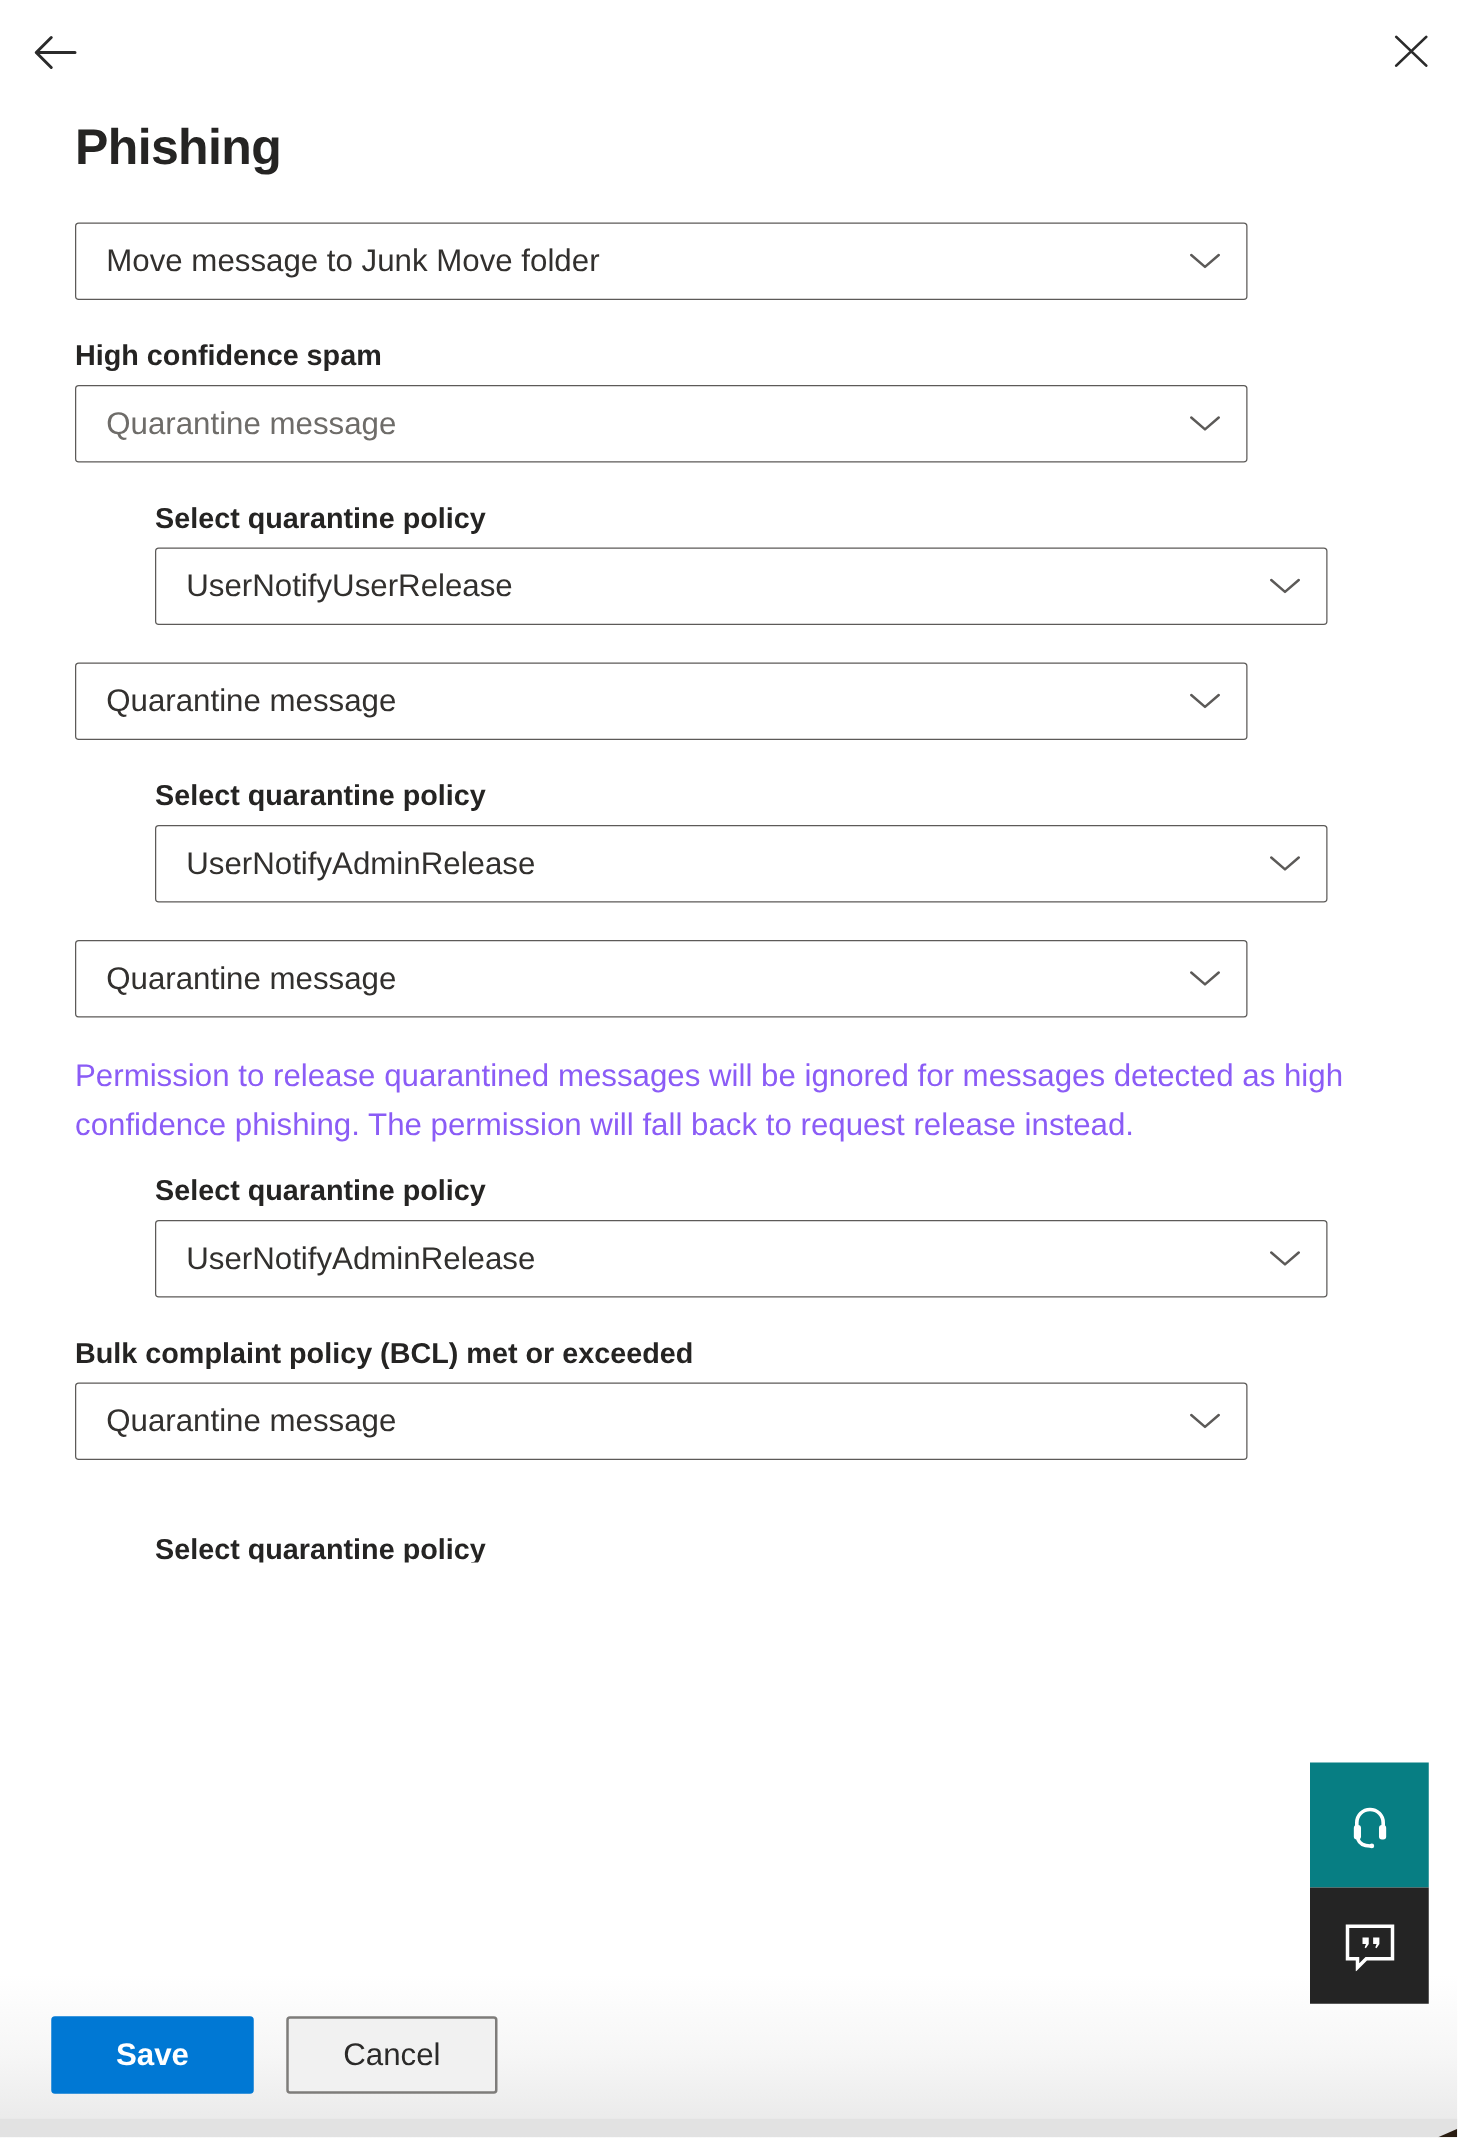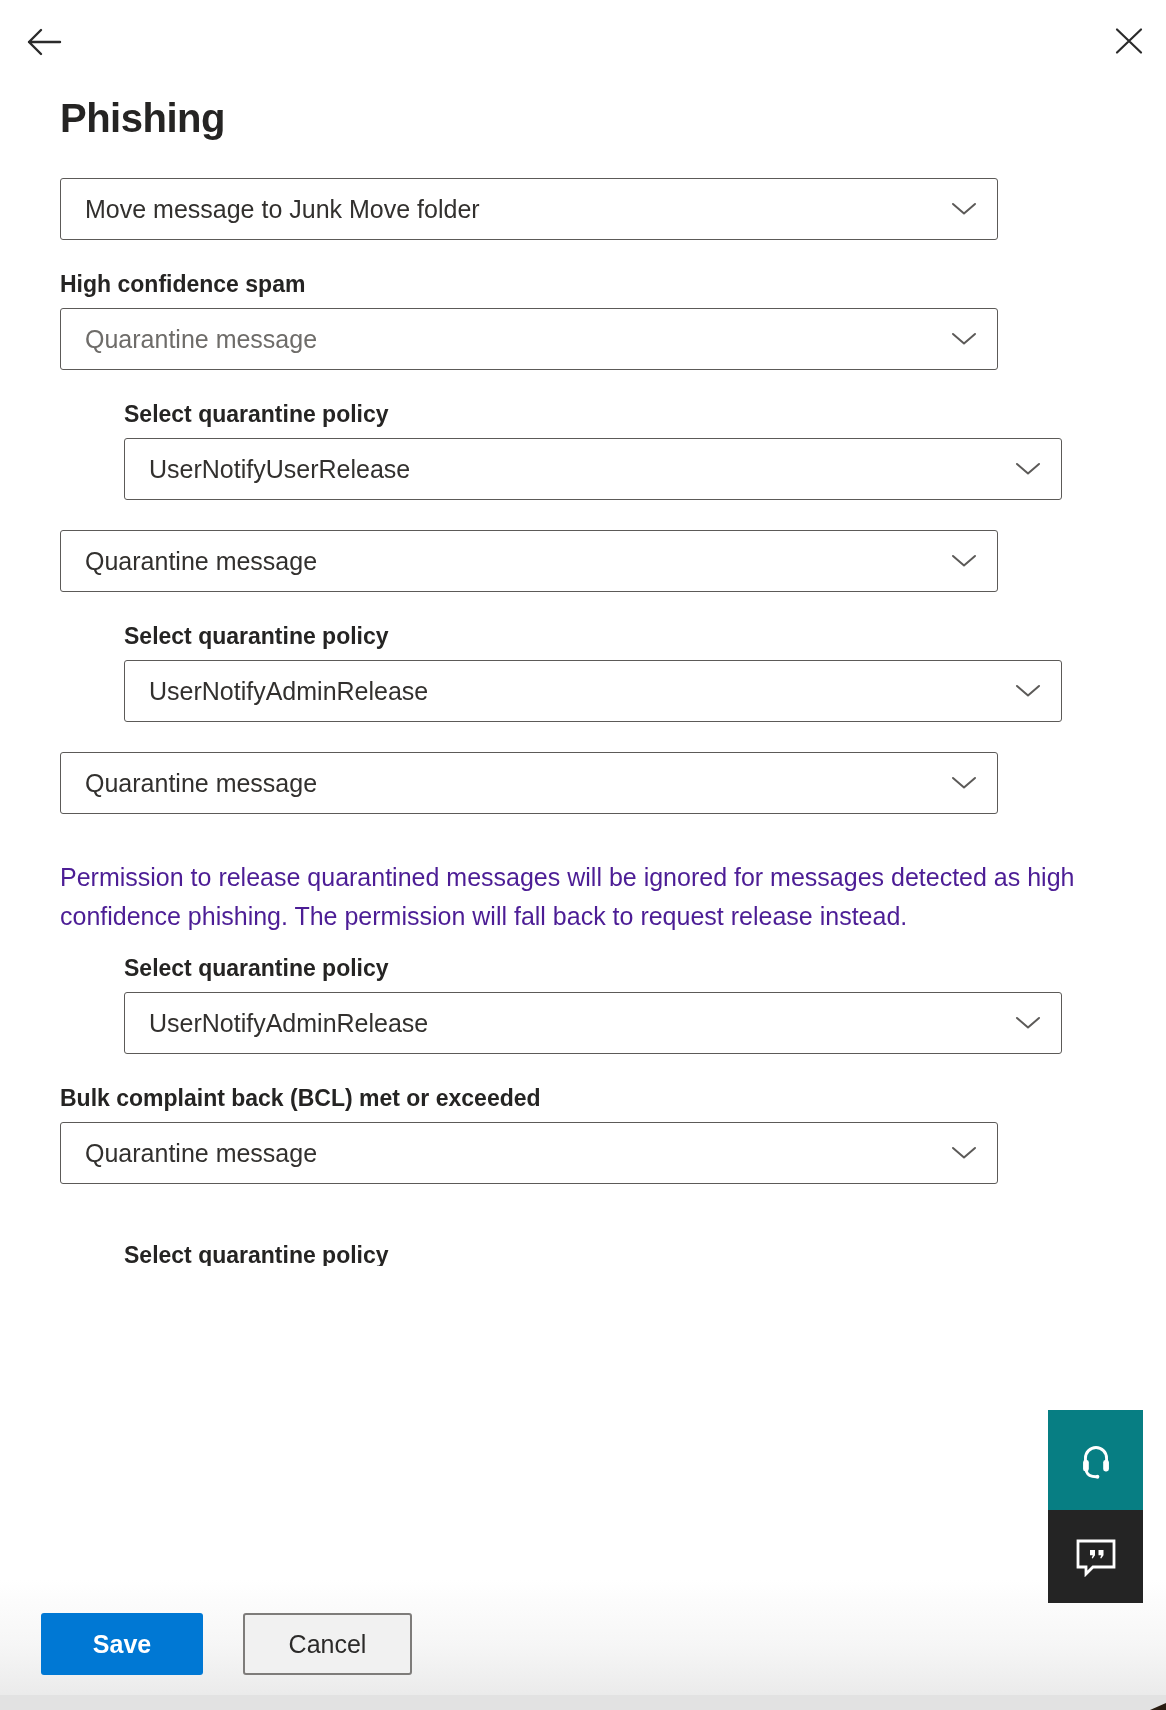--- a/index.html
+++ b/index.html
@@ -74,25 +74,25 @@
   .select-box.muted .select-value { color: #6e6c69; }
   .chevron {
     position: absolute;
     right: 20px;
     top: 50%;
     transform: translateY(-50%);
     display: flex;
   }
 
   .note {
-    margin-top: 44px;
+    margin-top: 28px;
     width: 1060px;
     font-size: 25px;
     line-height: 39px;
-    color: #4c1d95;
+    color: #8b5cf6;
   }
 
   .clipped-label {
     margin-top: 58px;
     margin-left: 64px;
     height: 24px;
     overflow: hidden;
     font-size: 23px;
     font-weight: 600;
     color: #252423;
@@ -107,21 +107,21 @@
   }
   .footer-strip {
     position: absolute;
     left: 0; right: 0; bottom: 0;
     height: 15px;
     background: #e2e2e2;
   }
   .footer-buttons {
     position: absolute;
     left: 41px; top: 33px;
-    display: flex; gap: 40px;
+    display: flex; gap: 26px;
   }
   .btn {
     height: 62px;
     font-family: "Liberation Sans", sans-serif;
     font-size: 25px;
     font-weight: 600;
     border-radius: 3px;
     cursor: pointer;
     display: flex; align-items: center; justify-content: center;
   }
@@ -261,21 +261,21 @@
         <span class="select-value">UserNotifyAdminRelease</span>
         <span class="chevron">
           <svg width="26" height="14" viewBox="0 0 26 14" fill="none">
               <path d="M2 2 L13 11.5 L24 2" stroke="#5c5a58" stroke-width="2" stroke-linecap="round" stroke-linejoin="round"></path>
             </svg>
         </span>
       </div>
     </div>
 
     <div class="field">
-      <div class="field-label">Bulk complaint back (BCL) met or exceeded</div>
+      <div class="field-label">Bulk complaint policy (BCL) met or exceeded</div>
       <div class="select-box">
         <span class="select-value">Quarantine message</span>
         <span class="chevron">
           <svg width="26" height="14" viewBox="0 0 26 14" fill="none">
               <path d="M2 2 L13 11.5 L24 2" stroke="#5c5a58" stroke-width="2" stroke-linecap="round" stroke-linejoin="round"></path>
             </svg>
         </span>
       </div>
     </div>
 

